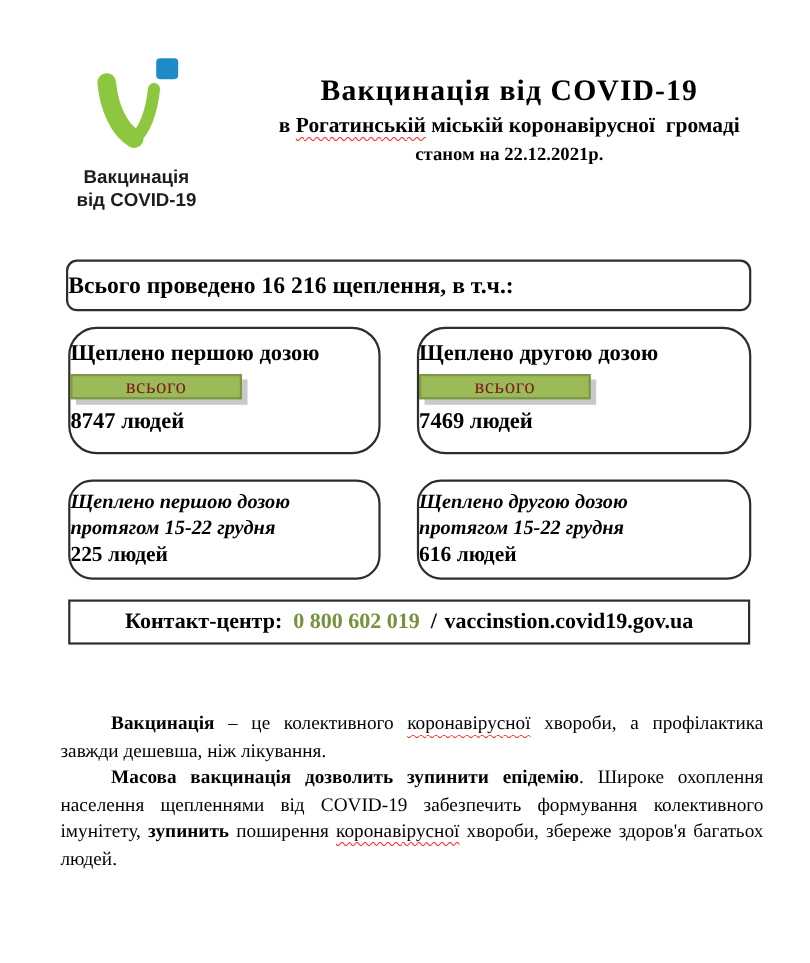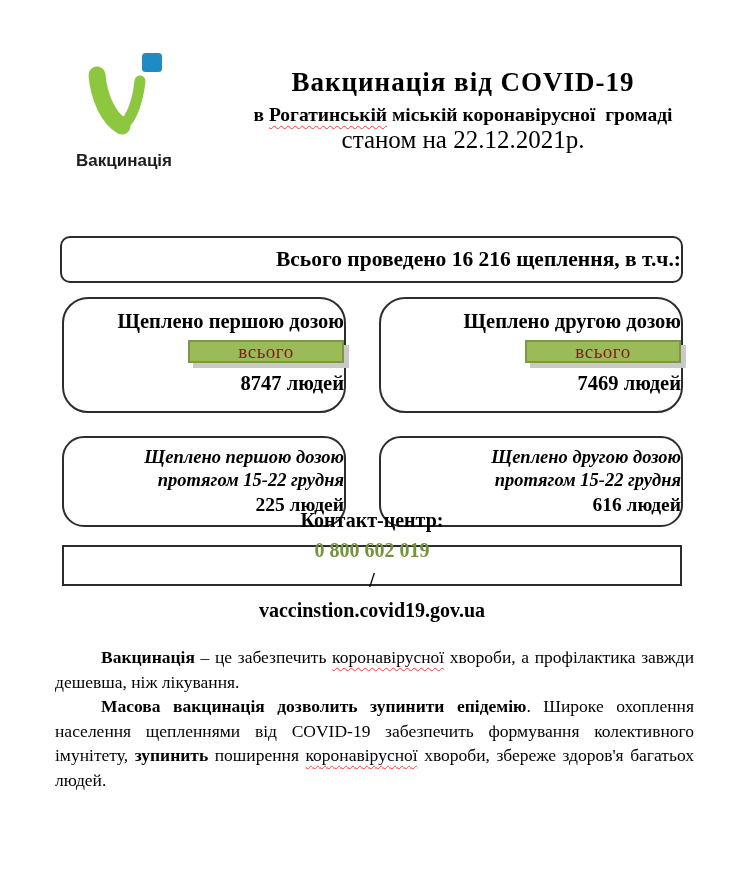--- a/index.html
+++ b/index.html
@@ -14,34 +14,34 @@
   .logo-caption{
     position:absolute;left:46px;top:150px;width:156px;text-align:center;
     font-family:"Liberation Sans","DejaVu Sans",sans-serif;
     font-weight:bold;font-size:17px;line-height:21px;color:#1d1d1b;
   }
 
   
   .title-block{position:absolute;left:220px;top:66px;width:486px;text-align:center;}
   .title-main{font-size:27px;font-weight:bold;letter-spacing:1px;line-height:32px;}
   .title-sub{font-size:19.5px;font-weight:bold;line-height:25px;margin-top:4px;}
-  .title-date{font-size:25px;font-weight:normal;line-height:25px;}
+  .title-date{font-size:17px;font-weight:bold;line-height:25px;}
   .keep-space{white-space:pre-wrap;}
   .solid-underline{text-decoration-thickness:1.5px;text-underline-offset:2px;}
   .wavy{
     text-decoration-line:underline;text-decoration-style:wavy;
     text-decoration-color:var(--spellcheck-red,#ff3b30);
     text-decoration-thickness:1px;text-underline-offset:4px;
     text-decoration-skip-ink:none;
   }
 
   
   .box{
     position:absolute;background:#fff;border:2px solid var(--box-border,#2d2d2d);
-    box-sizing:border-box;display:flex;flex-direction:column;align-items:flex-end;
+    box-sizing:border-box;display:flex;flex-direction:column;align-items:flex-start;
   }
   .summary-box{
     left:60px;top:236px;width:623px;height:47px;border-radius:10px;
     justify-content:center;font-size:21.5px;font-weight:bold;
   }
   .dose-box{top:297px;height:116px;border-radius:26px;padding-top:9px;}
   .dose-box.left{left:62px;width:284px;}
   .dose-box.right{left:379px;width:304px;}
   .dose-title{font-size:20.5px;font-weight:bold;line-height:26px;}
   .total-button{
@@ -56,21 +56,21 @@
 
   .period-box{top:436px;height:91px;border-radius:22px;justify-content:center;}
   .period-box.left{left:62px;width:284px;}
   .period-box.right{left:379px;width:304px;}
   .period-line{font-size:18.5px;font-weight:bold;font-style:italic;line-height:23px;}
   .period-count{font-size:19.5px;font-weight:bold;line-height:24px;margin-top:1px;}
 
   
   .contact-box{
     left:62px;top:545px;width:620px;height:41px;border-radius:0;
-    flex-direction:column;justify-content:center;align-items:center;
+    flex-direction:row;justify-content:center;align-items:center;
     font-size:20px;font-weight:bold;gap:7px;
   }
   .contact-phone{color:var(--phone-green,#76923c);padding:0 3px;}
 
   
   .body-text{
     position:absolute;left:55px;top:645px;width:639px;
     font-size:17.5px;line-height:24.5px;text-align:justify;
   }
   .body-text p{margin:0;text-indent:46px;}
@@ -82,20 +82,21 @@
 <div class="page">
 
   <div>
     <svg class="logo-svg" viewBox="0 0 82 92" aria-hidden="true">
       <rect x="58" y="5" width="20" height="19" rx="3.5" style="fill:var(--logo-blue,#1E8BC6)"></rect>
       <path d="M13,27 C15,49 24,70 38,78" fill="none" style="stroke:var(--logo-green,#8DC63F)" stroke-width="17" stroke-linecap="round"></path>
       <path d="M38,78 C48,71 54,52 56,33" fill="none" style="stroke:var(--logo-green,#8DC63F)" stroke-width="11" stroke-linecap="round"></path>
     </svg>
     <div class="logo-caption">
       <div>Вакцинація</div>
+      <div>від COVID-19</div>
     </div>
   </div>
 
   <div class="title-block">
     <div class="title-main">Вакцинація від COVID-19</div>
     <div class="title-sub">
       <span class="keep-space">в </span><span class="solid-underline"><span class="wavy">Рогатинській</span></span><span class="keep-space"> міській коронавірусної  громаді</span>
     </div>
     <div class="title-date">станом на 22.12.2021р.</div>
   </div>
@@ -133,17 +134,17 @@
   </div>
 
   <div class="box contact-box">
     <span>Контакт-центр:</span>
     <span class="contact-phone">0 800 602 019</span>
     <span>/</span>
     <span>vaccinstion.covid19.gov.ua</span>
   </div>
 
   <div class="body-text">
-    <p><span class="b">Вакцинація</span><span> – це забезпечить </span><span class="wavy">коронавірусної</span><span> хвороби, а профілактика завжди дешевша, ніж лікування.</span></p>
+    <p><span class="b">Вакцинація</span><span> – це колективного </span><span class="wavy">коронавірусної</span><span> хвороби, а профілактика завжди дешевша, ніж лікування.</span></p>
     <p><span class="b">Масова вакцинація дозволить зупинити епідемію</span><span>. Широке охоплення населення щепленнями від COVID-19 забезпечить формування колективного імунітету, </span><span class="b">зупинить</span><span> поширення </span><span class="wavy">коронавірусної</span><span> хвороби, збереже здоров'я багатьох людей.</span></p>
   </div>
 
 </div>
 
 </body></html>

